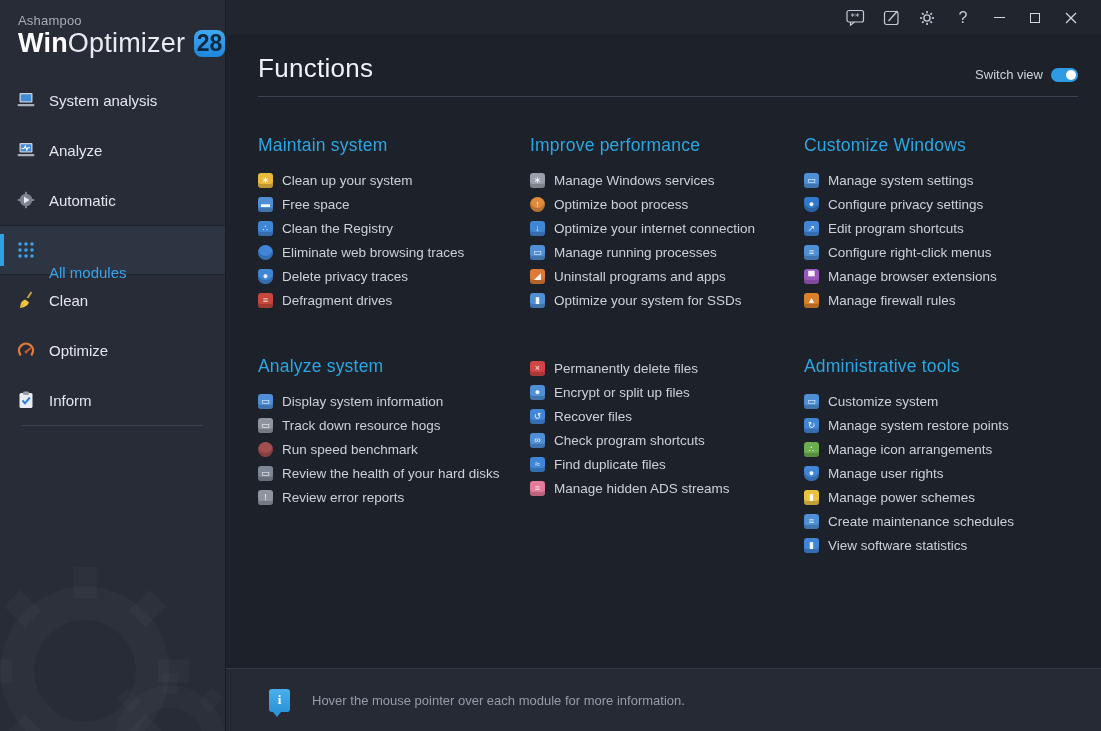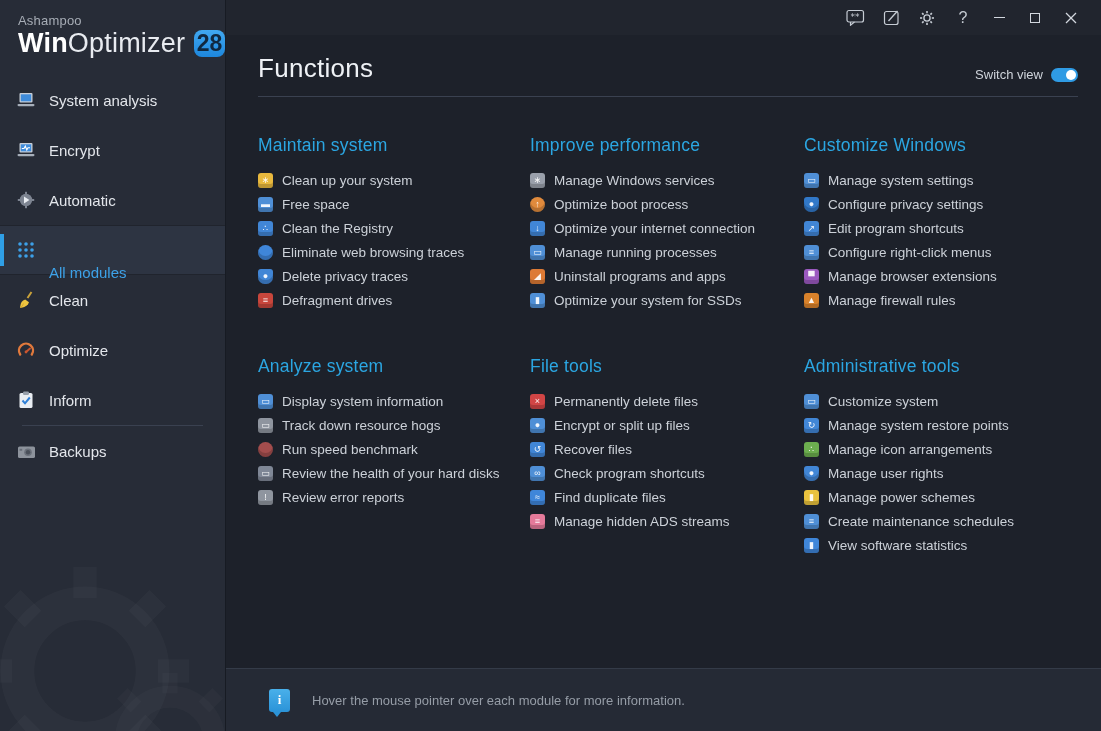--- a/index.html
+++ b/index.html
@@ -90,21 +90,21 @@
         </div>
         <div class="nav-item">
           <span class="nav-icon">
             <svg width="20" height="16" viewBox="0 0 20 16">
               <rect x="3.5" y="1" width="13" height="9.5" rx="1" fill="#c9d0d9"></rect>
               <rect x="4.8" y="2.3" width="10.4" height="7" fill="#3f8cdb"></rect>
               <polyline points="5.8,6.5 8,6.5 9.3,4 10.8,8 12,5.8 14,5.8" fill="none" stroke="#ffffff" stroke-width="1.1"></polyline>
               <rect x="1.5" y="12" width="17" height="2.2" rx="1.1" fill="#a7afba"></rect>
             </svg>
           </span>
-          <span class="nav-label">Encrypt</span>
+          <span class="nav-label">Analyze</span>
         </div>
         <div class="nav-item">
           <span class="nav-icon">
             <svg width="18" height="18" viewBox="0 0 18 18">
               <circle cx="9" cy="9" r="6.2" fill="#7d8491"></circle>
               <rect x="8" y="0.8" width="2" height="3" fill="#7d8491"></rect>
               <rect x="8" y="14.2" width="2" height="3" fill="#7d8491"></rect>
               <rect x="0.8" y="8" width="3" height="2" fill="#7d8491"></rect>
               <rect x="14.2" y="8" width="3" height="2" fill="#7d8491"></rect>
               <path d="M7 5.6 L12.4 9 L7 12.4 Z" fill="#e9edf2"></path>
@@ -154,31 +154,20 @@
           <span class="nav-icon">
             <svg width="16" height="18" viewBox="0 0 16 18">
               <rect x="1.5" y="2" width="13" height="15" rx="1.6" fill="#e9edf2"></rect>
               <rect x="5" y="0.6" width="6" height="3.4" rx="1.2" fill="#98a0ab"></rect>
               <path d="M4.5 9.5 L7 12.3 L11.8 6.5" fill="none" stroke="#2e7fd6" stroke-width="2"></path>
             </svg>
           </span>
           <span class="nav-label">Inform</span>
         </div>
         <div class="nav-divider"></div>
-        <div class="nav-item">
-          <span class="nav-icon">
-            <svg width="19" height="16" viewBox="0 0 19 16">
-              <rect x="1" y="3.5" width="17" height="11.5" rx="1.6" fill="#8d939c"></rect>
-              <rect x="2.6" y="5.8" width="2.6" height="2" fill="#686e78"></rect>
-              <circle cx="11" cy="9.2" r="3.8" fill="#6a707a"></circle>
-              <circle cx="11" cy="9.2" r="2.2" fill="#494f59"></circle>
-            </svg>
-          </span>
-          <span class="nav-label">Backups</span>
-        </div>
       </nav>
     <svg class="watermark" width="260" height="260" viewBox="0 0 100 100">
       <g fill="none" stroke="rgba(255,255,255,0.028)">
         <circle cx="50" cy="50" r="26" stroke-width="13"></circle>
         <g stroke-width="9">
           <line x1="50" y1="10" x2="50" y2="22"></line>
             <line x1="50" y1="78" x2="50" y2="90"></line>
           <line x1="10" y1="50" x2="22" y2="50"></line>
             <line x1="78" y1="50" x2="90" y2="50"></line>
           <line x1="22" y1="22" x2="30" y2="30"></line>
@@ -361,21 +350,20 @@
             <div class="mod-item">
               <span class="mod-icon" style="background: linear-gradient(160deg, rgb(127, 135, 150), rgb(127, 135, 150));">▭</span>
               <span class="mod-label">Review the health of your hard disks</span>
             </div>
             <div class="mod-item">
               <span class="mod-icon" style="background: linear-gradient(160deg, rgb(143, 149, 159), rgb(143, 149, 159));">!</span>
               <span class="mod-label">Review error reports</span>
             </div>
           </section>
           <section>
-            <h2 class="group-title">File tools</h2>
             <div class="mod-item">
               <span class="mod-icon" style="background: linear-gradient(160deg, rgb(209, 69, 69), rgb(209, 69, 69));">×</span>
               <span class="mod-label">Permanently delete files</span>
             </div>
             <div class="mod-item">
               <span class="mod-icon" style="background: linear-gradient(160deg, rgb(79, 143, 214), rgb(79, 143, 214));">●</span>
               <span class="mod-label">Encrypt or split up files</span>
             </div>
             <div class="mod-item">
               <span class="mod-icon" style="background: linear-gradient(160deg, rgb(65, 134, 214), rgb(65, 134, 214));">↺</span>

